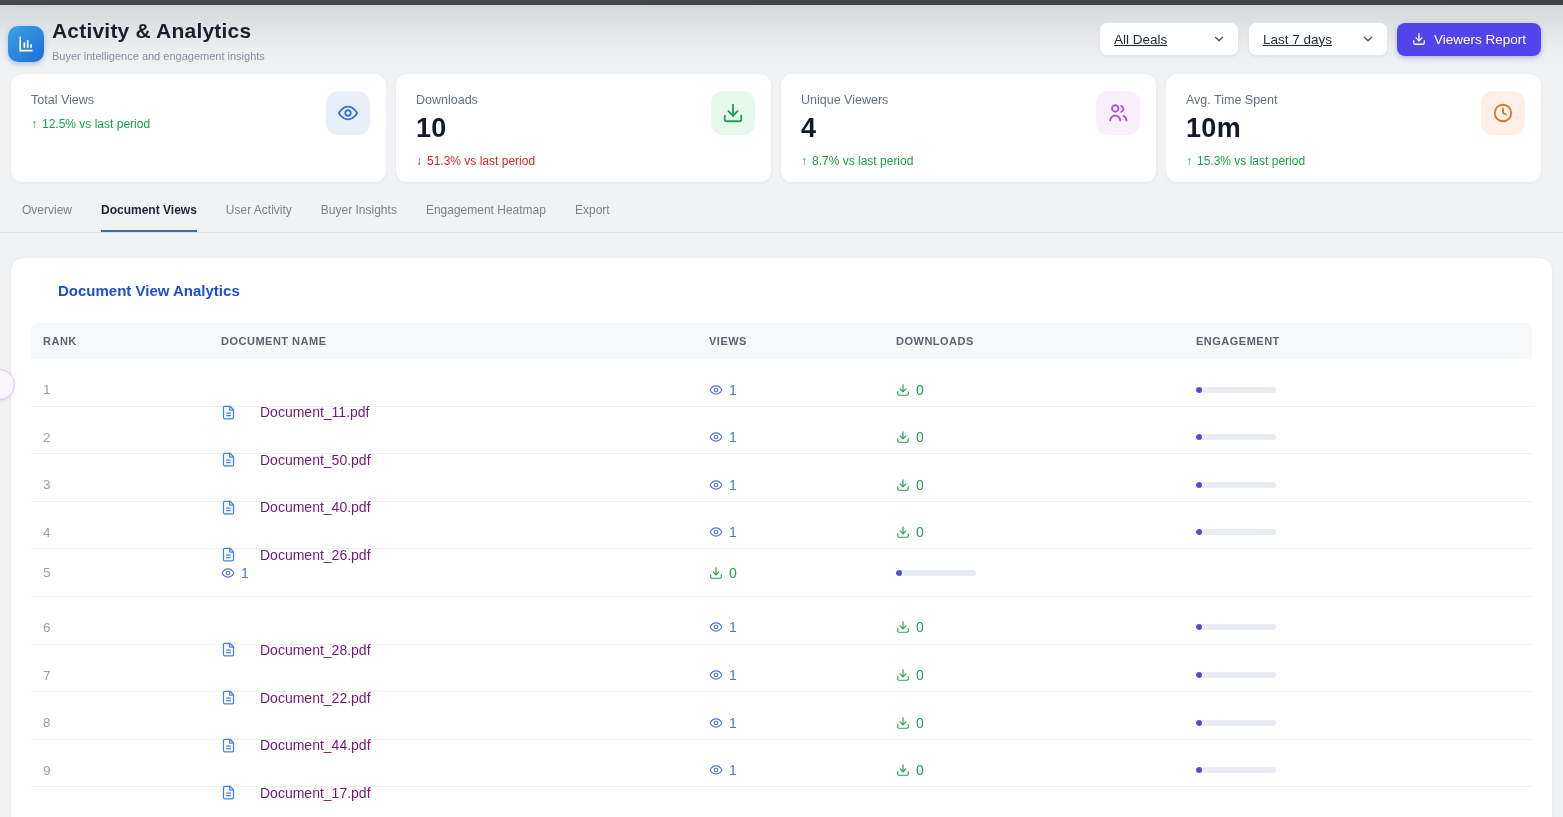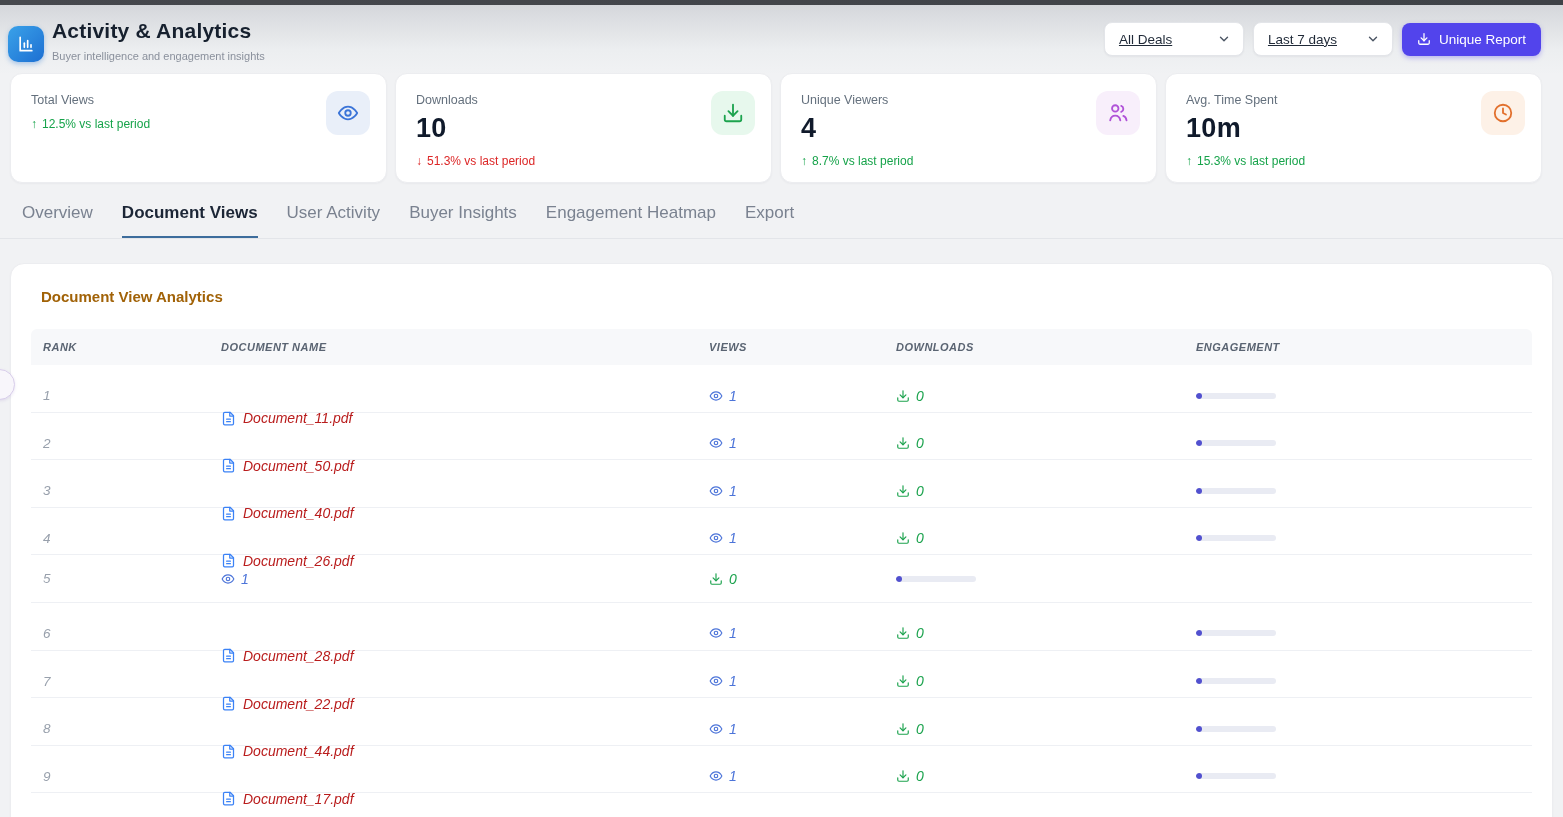--- a/index.html
+++ b/index.html
@@ -60,46 +60,45 @@
   }
   .stat-icon.eye { background:#e9eff9; color:#3b74d8; }
   .stat-icon.download { background:#e7f8ed; color:#1ca34e; }
   .stat-icon.users { background:#f8effb; color:#b052d8; }
   .stat-icon.clock { background:#fdf1e7; color:#e2702d; }
   .stat-icon svg { stroke:currentColor; }
 
   .tabs-bar {
     display:flex; gap:29px; padding:20px 0 0 22px; border-bottom:1px solid #e3e5e9;
   }
-  .tab { font-size:17px; color:#7a8290; padding-bottom:13px; cursor:pointer; border-bottom:2px solid transparent; }
+  .tab { font-size:12px; color:#7a8290; padding-bottom:13px; cursor:pointer; border-bottom:2px solid transparent; }
   .tab.active { color:#1c2636; font-weight:bold; border-bottom-color:#3d6d9c; }
 
   .main-card {
     margin:24px 10px 0 10px; background:#fff; border:1px solid #ecedf0;
     border-radius:14px; padding:24px 20px 0 20px; height:600px;
     box-shadow:0 1px 2px rgba(16,24,40,.04);
   }
-  .table-title { font-size:15px; font-weight:bold; color:#a16207; margin:0 0 24px 10px; }
+  .table-title { font-size:15px; font-weight:bold; color:#1d4ed8; margin:0 0 24px 27px; }
   .thead, .trow {
     display:grid;
     grid-template-columns:178px 488px 187px 300px 1fr;
     align-items:center;
-    font-style:italic;
   }
   .thead {
     height:36px; background:#f7f8fa; border-radius:6px 6px 0 0;
   }
   .thead .th {
     font-size:11px; font-weight:bold; color:#5a6472; letter-spacing:.5px;
     padding-left:12px; text-transform:uppercase;
   }
   .trow { height:47.6px; border-bottom:1px solid #eef0f4; }
   .trow > div { padding-left:12px; }
   .cell-rank { font-size:13.5px; color:#98a0ac; }
-  .cell-doc { display:flex; align-items:center; gap:7px; font-size:14px; color:#b91c1c;margin-top:45px; }
+  .cell-doc { display:flex; align-items:center; gap:24px; font-size:14px; color:#701a75;margin-top:45px; }
   .cell-doc svg { stroke:#3b82f6; flex:0 0 auto; }
   .cell-views { display:flex; align-items:center; gap:6px; font-size:14px; color:#4c74d9; }
   .cell-views svg { stroke:#4c74d9; }
   .cell-downloads { display:flex; align-items:center; gap:6px; font-size:14px; color:#1ca34e; }
   .cell-downloads svg { stroke:#1ca34e; }
   .engagement-track { width:80px; height:6px; background:#e9ebf3; border-radius:3px; overflow:hidden; }
   .engagement-fill { width:6px; height:6px; background:#5150cf; border-radius:3px; }
 
   .edge-peek {
     position:fixed; left:-16px; top:369px; width:31px; height:31px; border-radius:50%;
@@ -138,21 +137,21 @@
       <svg width="14" height="14" viewBox="0 0 24 24" fill="none" stroke-width="2.4" stroke-linecap="round" stroke-linejoin="round">
           <polyline points="6 9 12 15 18 9"></polyline>
         </svg>
     </div>
     <button class="export-btn">
       <svg width="14" height="14" viewBox="0 0 24 24" fill="none" stroke-width="2.2" stroke-linecap="round" stroke-linejoin="round">
         <path d="M21 15v4a2 2 0 0 1-2 2H5a2 2 0 0 1-2-2v-4"></path>
           <polyline points="7 10 12 15 17 10"></polyline>
           <line x1="12" y1="3" x2="12" y2="15"></line>
       </svg>
-      <span>Unique Report</span>
+      <span>Viewers Report</span>
     </button>
   </div>
 </div>
 
 <div class="stats-row">
 
   <div class="stat-card">
     <div class="stat-label">Total Views</div>
     <div class="stat-change up">
       <span>↑</span>

